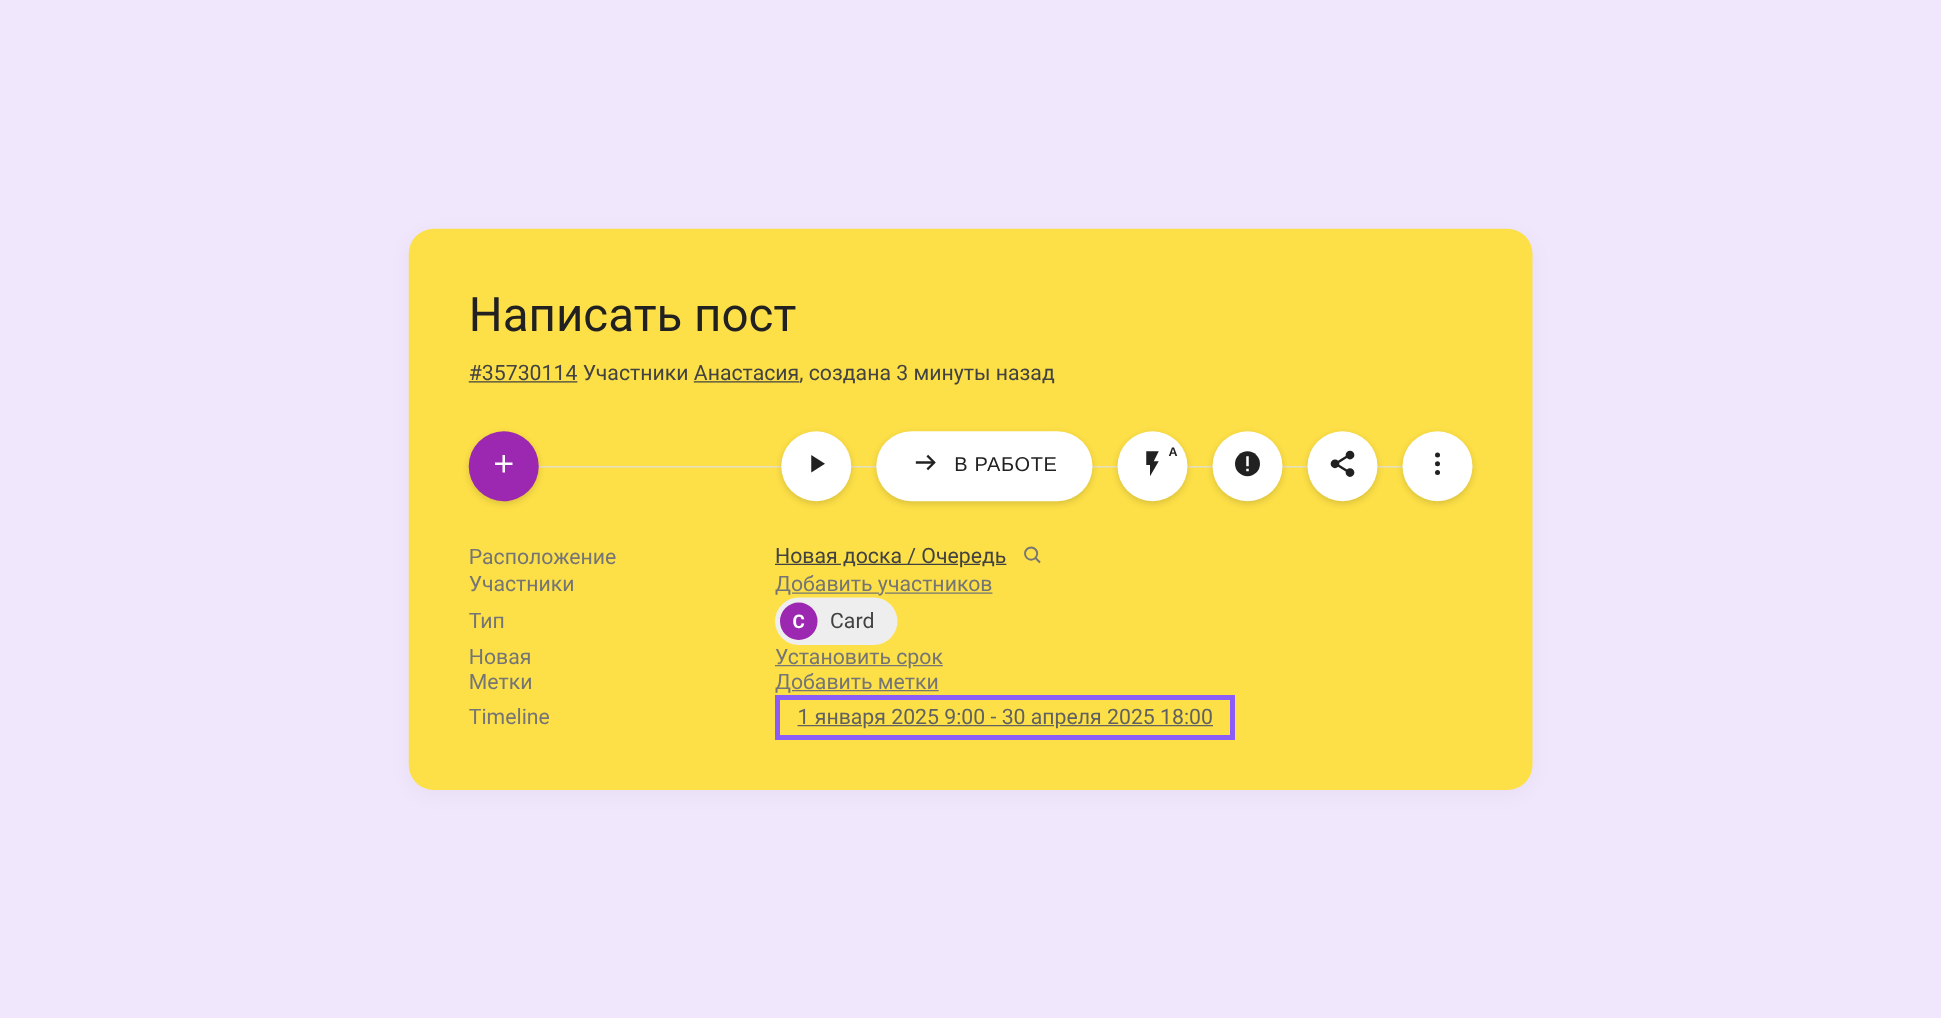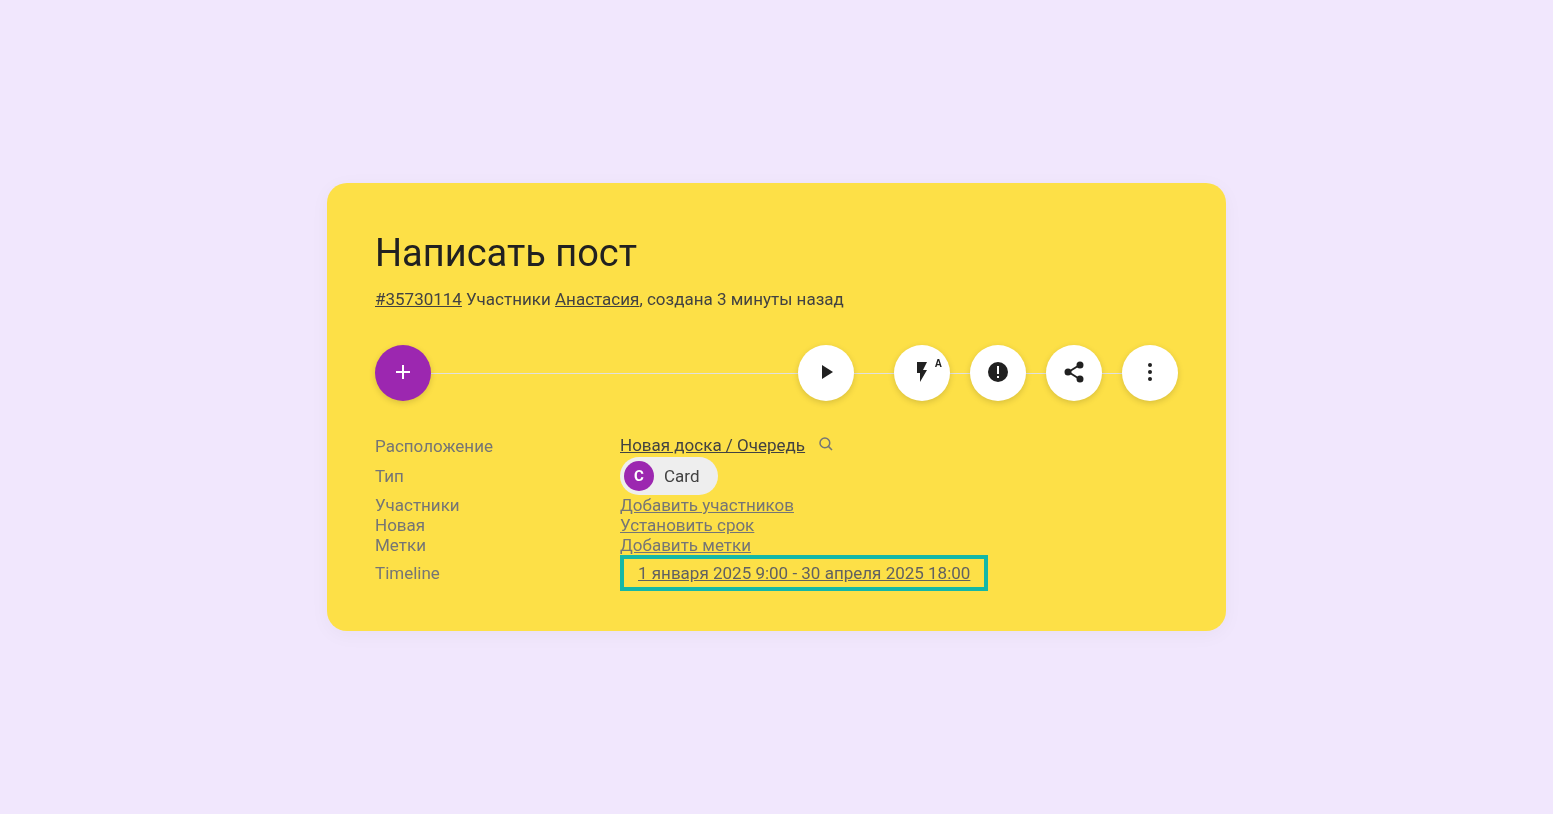--- a/index.html
+++ b/index.html
@@ -134,21 +134,21 @@
   border-radius: 50%;
   background: #9c27b0;
   color: #fff;
   display: flex;
   align-items: center;
   justify-content: center;
   font-weight: 700;
   font-size: 15px;
 }
 .highlight-box {
-  border: 4px solid #14b8a6;
+  border: 4px solid #8b5cf6;
   padding: 4px 14px;
   display: inline-block;
 }
 .highlight-box .placeholder { color: #616161; }
 .flash-auto { position: relative; display: inline-block; }
 .flash-auto .sup {
   position: absolute;
   top: -2px;
   right: -8px;
   font-size: 10px;
@@ -177,20 +177,29 @@
     </button>
     <div class="spacer"></div>
     <button class="circle-btn">
       <span>
         <svg viewBox="0 0 24 24" fill="#212121">
             <path d="M8 5v14l11-7z"></path>
           </svg>
       </span>
     </button>
     <div class="gap"></div>
+    <button class="pill-btn">
+      <span>
+        <svg viewBox="0 0 24 24" fill="none" stroke="#212121" stroke-width="2">
+            <line x1="4" y1="12" x2="20" y2="12"></line>
+            <polyline points="14 6 20 12 14 18"></polyline>
+          </svg>
+      </span>
+      <span>В РАБОТЕ</span>
+    </button>
     <div class="gap"></div>
     <button class="circle-btn">
       <span class="flash-auto">
         <svg viewBox="0 0 24 24" fill="#212121" width="20" height="20">
             <path d="M7 2v11h3v9l7-12h-4l4-8z"></path>
           </svg>
         <span class="sup">A</span>
       </span>
     </button>
     <div class="gap"></div>
@@ -236,37 +245,37 @@
         <span class="search-icon">
           <svg viewBox="0 0 24 24" fill="none" stroke="currentColor" stroke-width="2">
               <circle cx="10.5" cy="10.5" r="6.5"></circle>
               <line x1="20" y1="20" x2="15.2" y2="15.2"></line>
             </svg>
         </span>
       </div>
     </div>
 
     <div class="row">
+      <div class="label">Участники</div>
+      <div class="value">
+        <span class="placeholder">Добавить участников</span>
+      </div>
+    </div>
+
+    <div class="row">
       <div class="label">Тип</div>
       <div class="value">
         <div class="type-chip">
           <span class="badge">C</span>
           <span>Card</span>
         </div>
       </div>
     </div>
 
     <div class="row">
-      <div class="label">Участники</div>
-      <div class="value">
-        <span class="placeholder">Добавить участников</span>
-      </div>
-    </div>
-
-    <div class="row">
       <div class="label">Новая</div>
       <div class="value">
         <span class="placeholder">Установить срок</span>
       </div>
     </div>
 
     <div class="row">
       <div class="label">Метки</div>
       <div class="value">
         <span class="placeholder">Добавить метки</span>

